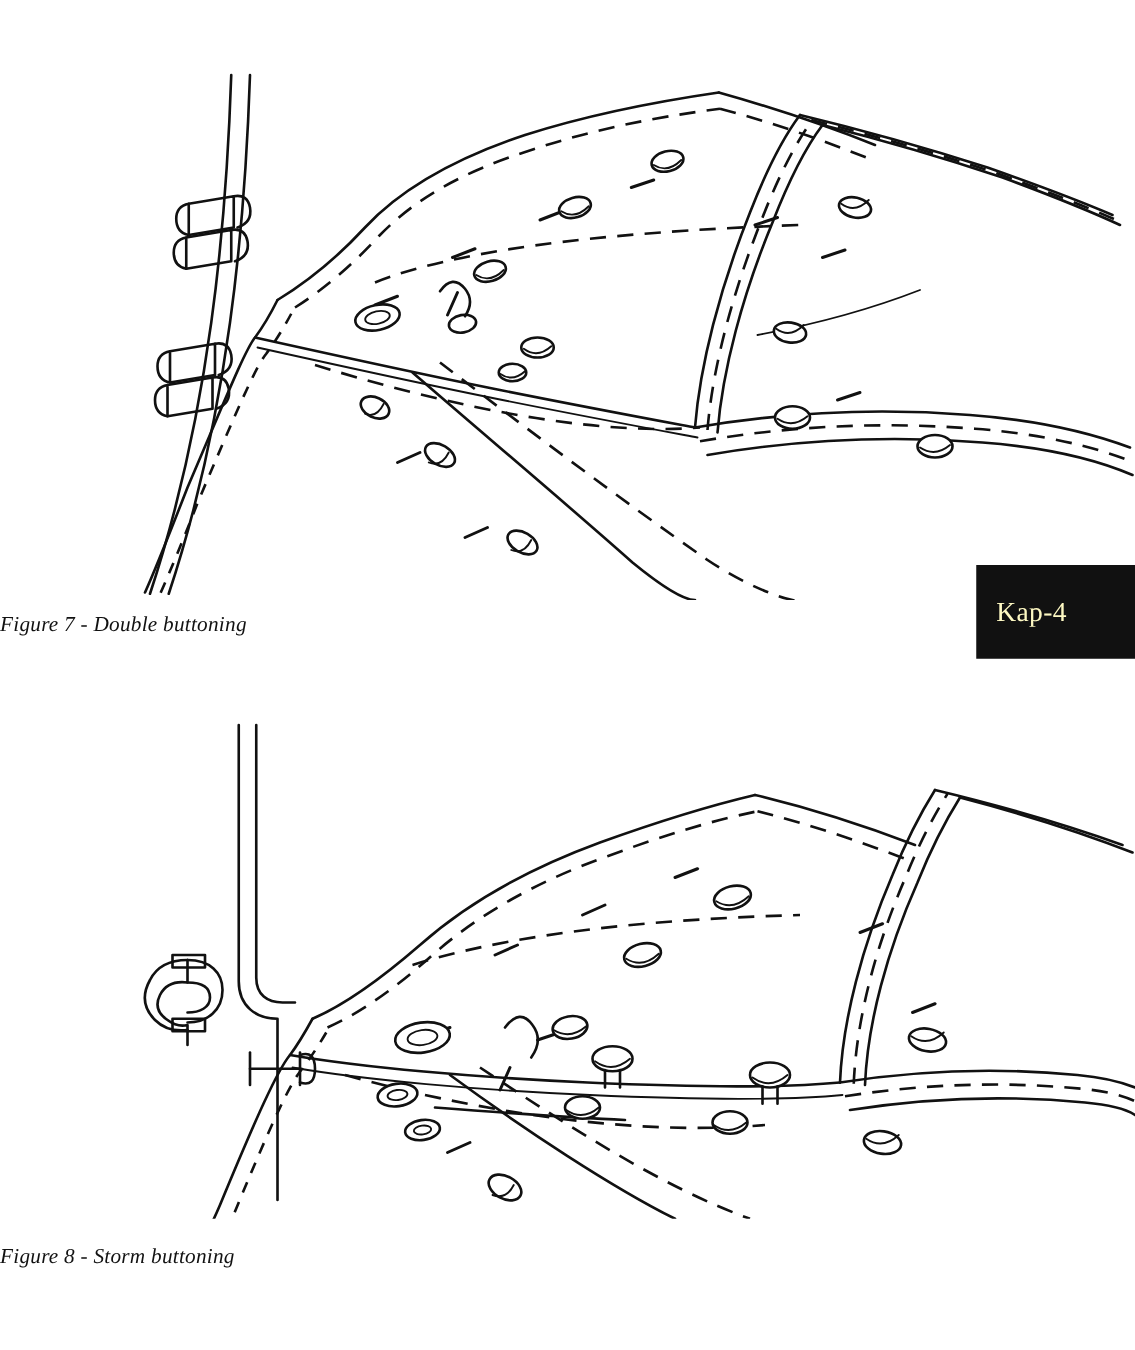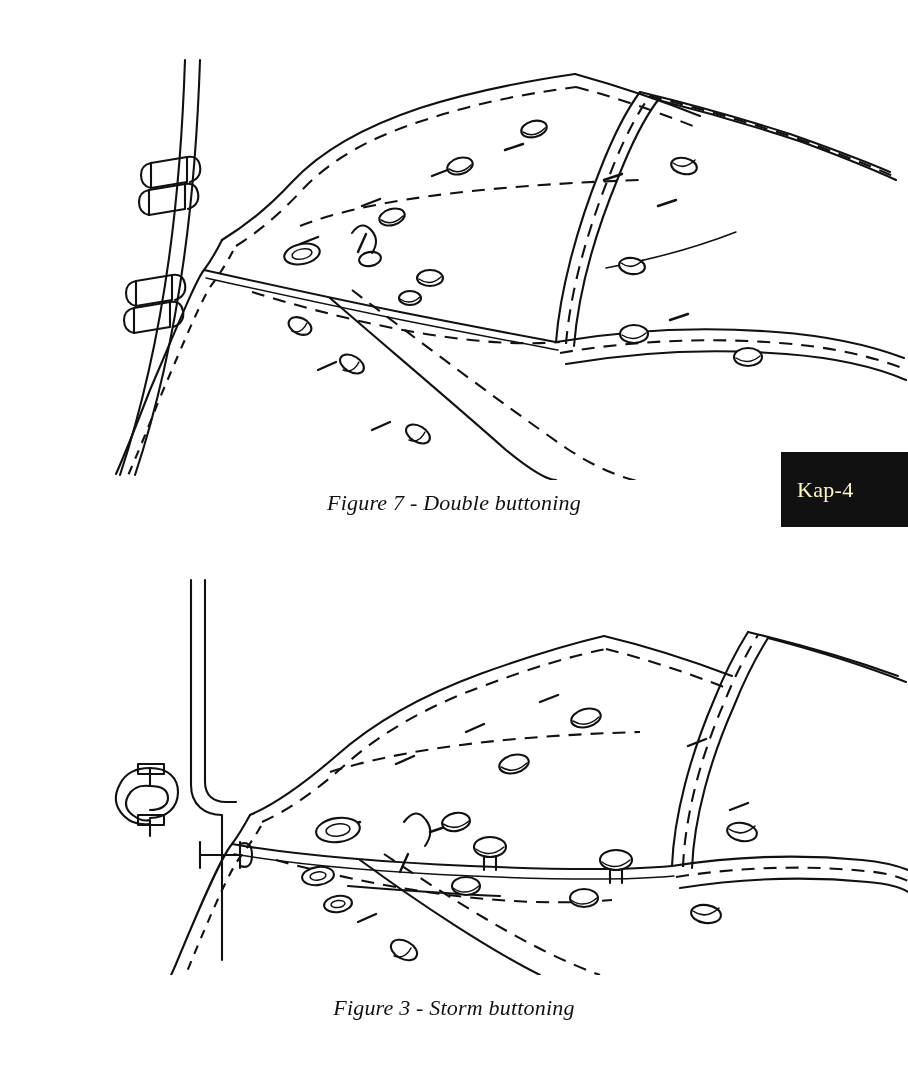--- a/index.html
+++ b/index.html
@@ -49,24 +49,23 @@
   #figure-8-block { top: 560px; height: 490px; }
 
   .fig-art {
     position: relative;
     width: 908px;
     height: 450px;
   }
   #figure-8-block .fig-art { height: 415px; }
 
   .fig-caption {
-    text-align: center;
     font-family: "Liberation Serif", serif;
     font-style: italic;
-    font-size: 22px;
+    font-size: 17px;
     color: #111111;
     letter-spacing: 0.2px;
   }
   #figure-7-block .fig-caption { margin-top: 10px; }
   #figure-8-block .fig-caption { margin-top: 20px; }
 
   svg { display: block; }
   .ln {
     fill: none;
     stroke: #111111;
@@ -298,16 +297,16 @@
         <ellipse class="fillw" cx="742" cy="272" rx="15" ry="9" transform="rotate(10 742 272)"></ellipse>
         <path class="ln-thin" d="M729 269 q13 9 26 -3"></path>
         <ellipse class="fillw" cx="706" cy="354" rx="15" ry="9" transform="rotate(8 706 354)"></ellipse>
         <path class="ln-thin" d="M693 351 q13 9 26 -3"></path>
 
         <ellipse class="fillw" cx="404" cy="390" rx="14" ry="9" transform="rotate(28 404 390)"></ellipse>
         <path class="ln-thin" d="M394 396 q11 4 17 -8"></path>
         <ellipse class="fillw" cx="486" cy="464" rx="14" ry="9" transform="rotate(28 486 464)"></ellipse>
       </svg>
     </div>
-    <div class="fig-caption">Figure 3 - Storm buttoning</div>
+    <div class="fig-caption">Figure 8 - Storm buttoning</div>
   </div>
 
 </div>
 
 </body></html>

